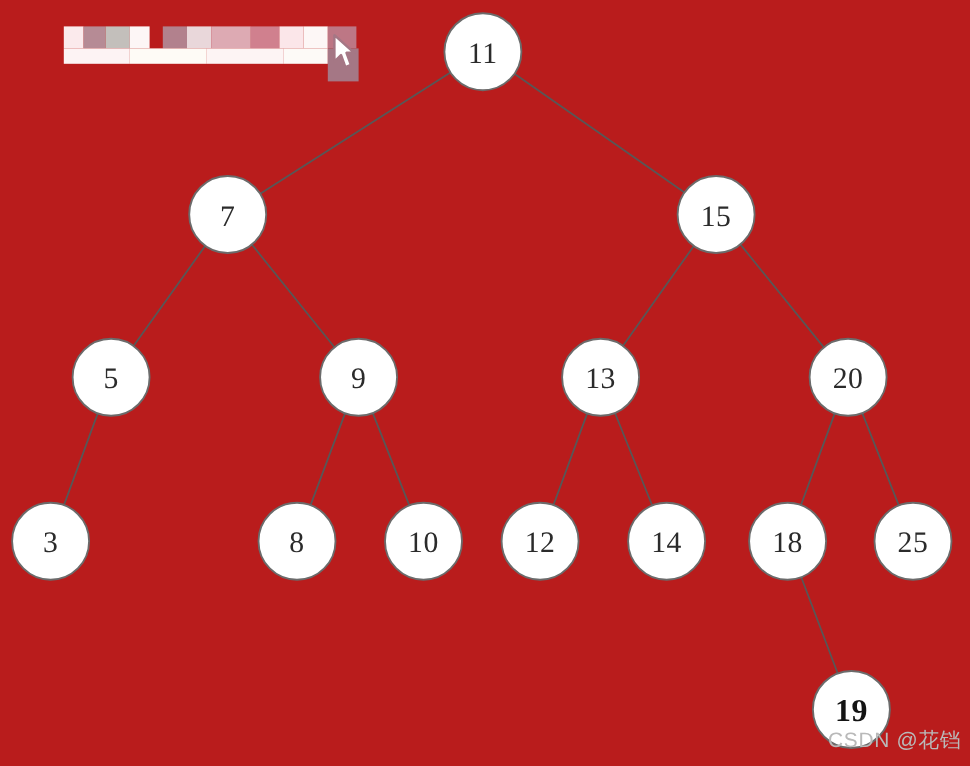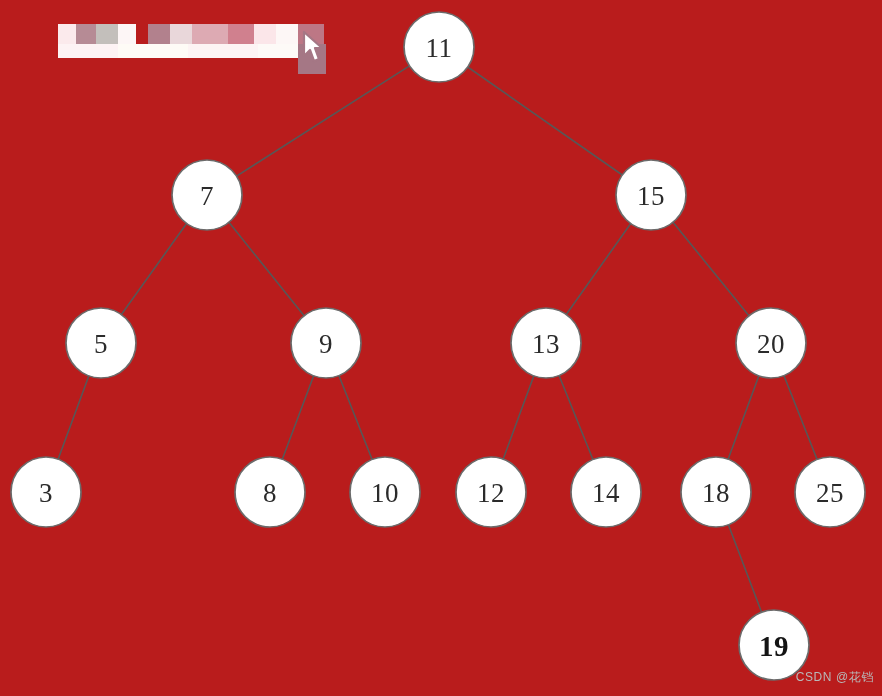--- a/index.html
+++ b/index.html
@@ -70,21 +70,21 @@
     height: 36px;
     pointer-events: none;
   }
 
   
   #csdn-watermark {
     position: absolute;
     right: 8px;
     bottom: 10px;
     font-family: "Liberation Sans", "DejaVu Sans", sans-serif;
-    font-size: 12px;
+    font-size: 19px;
     color: #b9b9b9;
     letter-spacing: 0.6px;
     white-space: nowrap;
   }
 </style>
 </head>
 <body>
 
 <div id="canvas">
 

